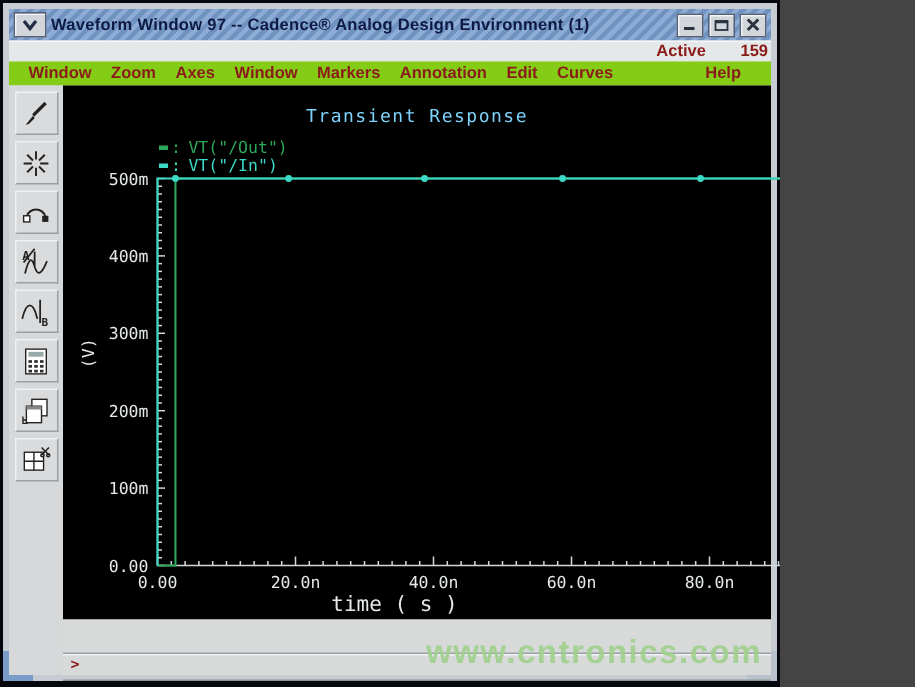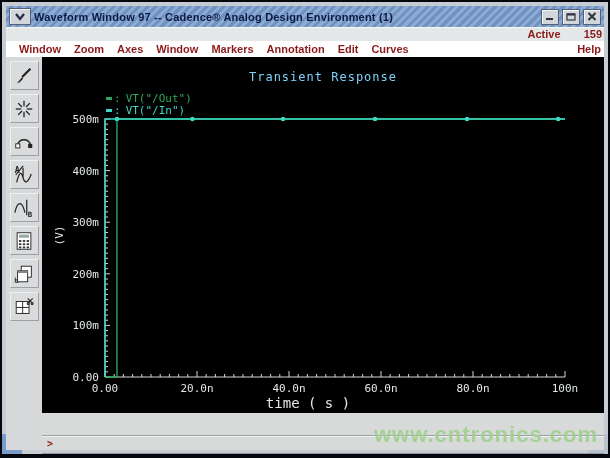--- a/index.html
+++ b/index.html
@@ -1,16 +1,16 @@
 <!DOCTYPE html>
 <html><head>
 <meta charset="utf-8">
 <style>
   html,body{margin:0;padding:0;background:#444;}
-  #stage{position:relative;width:610px;height:458px;background:#05070d;overflow:hidden;
+  #stage{position:relative;width:520px;height:458px;background:#05070d;overflow:hidden;
          font-family:"Liberation Sans",sans-serif;}
   #frame{position:absolute;left:2px;top:2px;right:2px;bottom:4px;background:#c6ccd2;}
   .corner{position:absolute;width:16px;height:16px;}
   #corner-bl{left:0;bottom:0;border-left:4px solid #7a9cc8;border-bottom:4px solid #7a9cc8;}
   #corner-br{right:0;bottom:0;border-right:4px solid #b9c2cc;border-bottom:4px solid #b9c2cc;}
   #client{position:absolute;left:4px;top:4px;right:4px;bottom:4px;background:#dcdee0;}
 
   
   #titlebar{position:absolute;left:0;top:0;right:0;height:21px;
     background:repeating-linear-gradient(135deg,#8cacd6 0 3px,#6f92c0 3px 6px);
@@ -19,24 +19,24 @@
     margin:0 3px;display:flex;align-items:center;justify-content:center;box-shadow:inset 1px 1px 0 #f2f4f6;}
   #title-text{flex:1;font-size:11px;font-weight:bold;color:#0e1a44;letter-spacing:.2px;
     white-space:nowrap;overflow:hidden;}
   .ctl{width:16px;height:14px;background:#d2d6da;border:1px solid #52607a;margin-right:3px;
     display:flex;align-items:center;justify-content:center;box-shadow:inset 1px 1px 0 #f2f4f6;}
 
   
   #active-row{position:absolute;left:0;top:22px;right:0;height:13px;background:#e4e8e8;
     font-size:11px;font-weight:bold;color:#8b1a1a;text-align:right;padding-right:2px;box-sizing:border-box;}
   #active-row span{margin-left:20px;}
-  #menubar{position:absolute;left:0;top:35px;right:0;height:16px;background:#ffffff;
+  #menubar{position:absolute;left:0;top:35px;right:0;height:16px;background:#84cc16;
     display:flex;align-items:center;font-size:11px;font-weight:bold;color:#8b1a1a;}
   .menu-item{margin-left:13px;cursor:default;white-space:nowrap;}
-  #menu-help{margin-left:auto;margin-right:3px;}
+  #menu-help{margin-left:auto;margin-right:20px;}
 
   
   #main{position:absolute;left:0;top:51px;right:0;bottom:37px;}
   #toolbar{position:absolute;left:0;top:0;width:36px;bottom:-37px;background:#d6d8da;
     display:flex;flex-direction:column;align-items:center;padding-top:4px;box-sizing:border-box;}
   .tool{width:27px;height:27px;margin-bottom:4px;background:#d9dbdd;
     border:1px solid #9aa0a6;border-top-color:#eef0f2;border-left-color:#eef0f2;
     display:flex;align-items:center;justify-content:center;}
   #plot-wrap{position:absolute;left:36px;top:0;right:0;bottom:0;background:#000;}
   #chart-title{position:absolute;left:0;right:0;top:13px;text-align:center;

